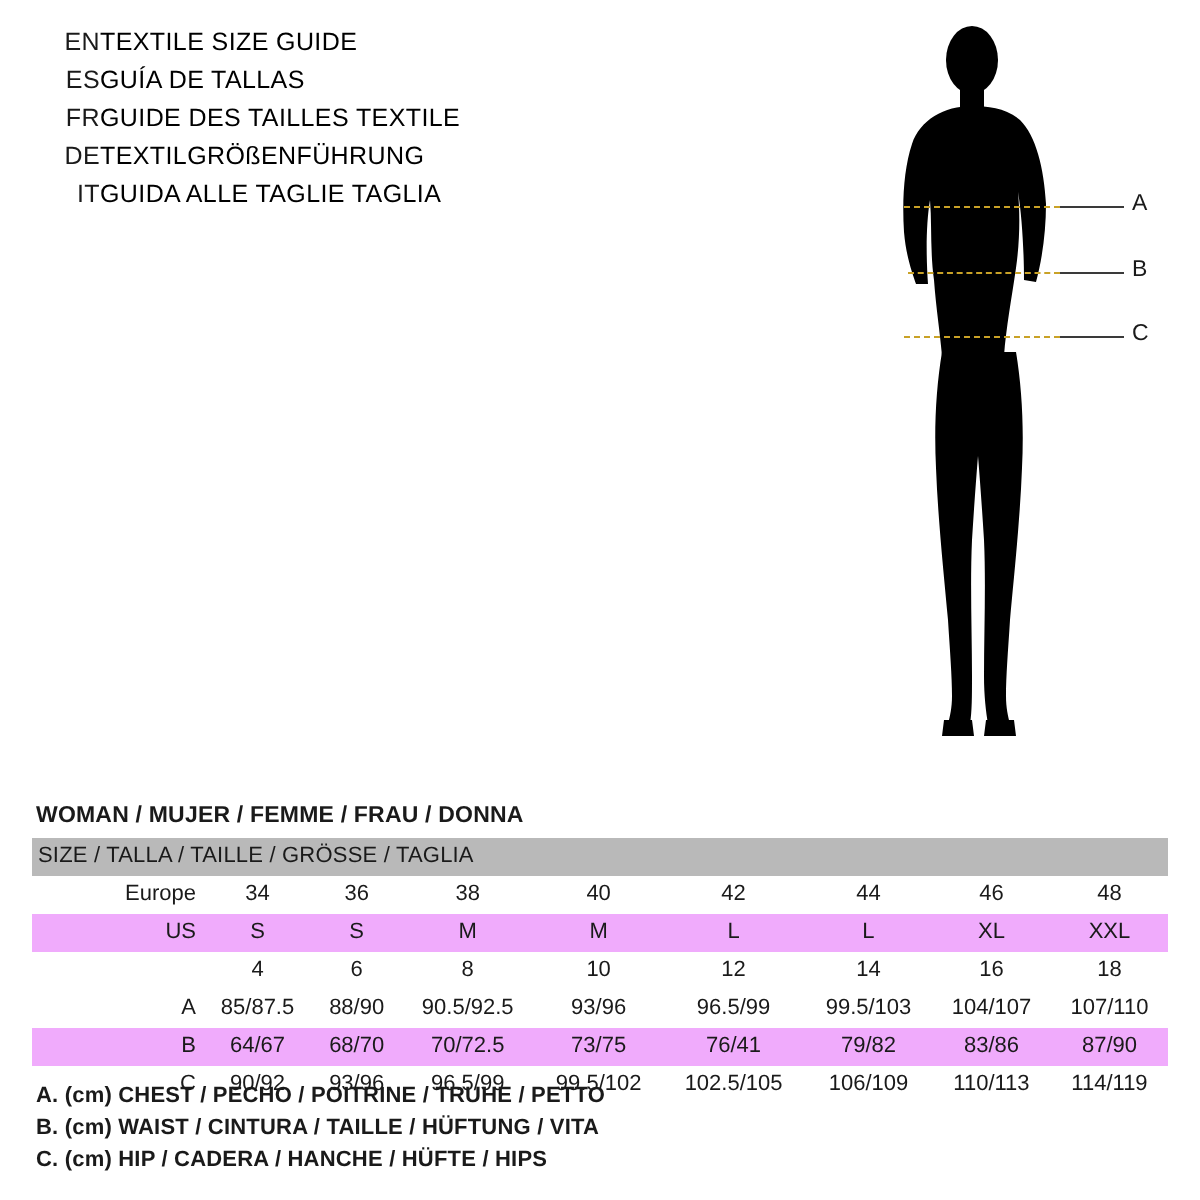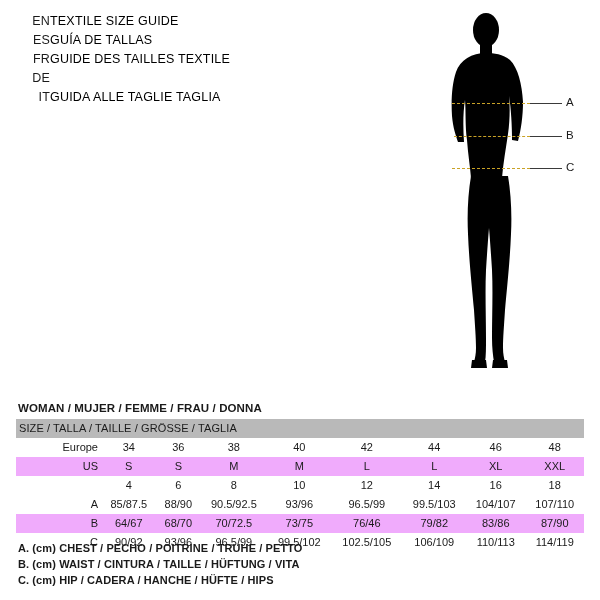--- a/index.html
+++ b/index.html
@@ -147,20 +147,21 @@
     <div class="title-row">
       <span class="title-lang">ES</span>
       <span class="title-text">GUÍA DE TALLAS</span>
     </div>
     <div class="title-row">
       <span class="title-lang">FR</span>
       <span class="title-text">GUIDE DES TAILLES TEXTILE</span>
     </div>
     <div class="title-row">
       <span class="title-lang">DE</span>
+      <span class="title-text">TEXTILGRÖßENFÜHRUNG</span>
     </div>
     <div class="title-row">
       <span class="title-lang">IT</span>
       <span class="title-text">GUIDA ALLE TAGLIE TAGLIA</span>
     </div>
   </div>
 
   <div class="figure">
     <svg width="160" height="368" viewBox="0 0 160 368">
       <g fill="#000000">
@@ -278,21 +279,21 @@
           <td>104/107</td>
           <td>107/110</td>
         </tr>
 
         <tr class="shade">
           <td class="label">B</td>
           <td>64/67</td>
           <td>68/70</td>
           <td>70/72.5</td>
           <td>73/75</td>
-          <td>76/46</td>
+          <td>76/41</td>
           <td>79/82</td>
           <td>83/86</td>
           <td>87/90</td>
         </tr>
 
         <tr class="plain">
           <td class="label">C</td>
           <td>90/92</td>
           <td>93/96</td>
           <td>96.5/99</td>

